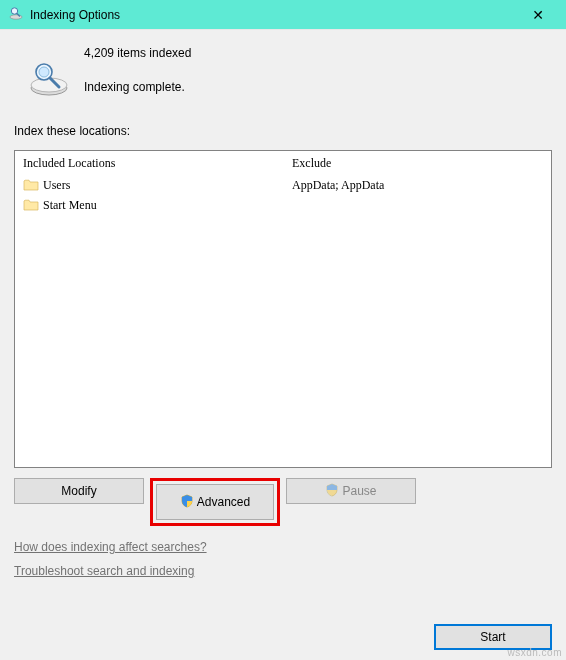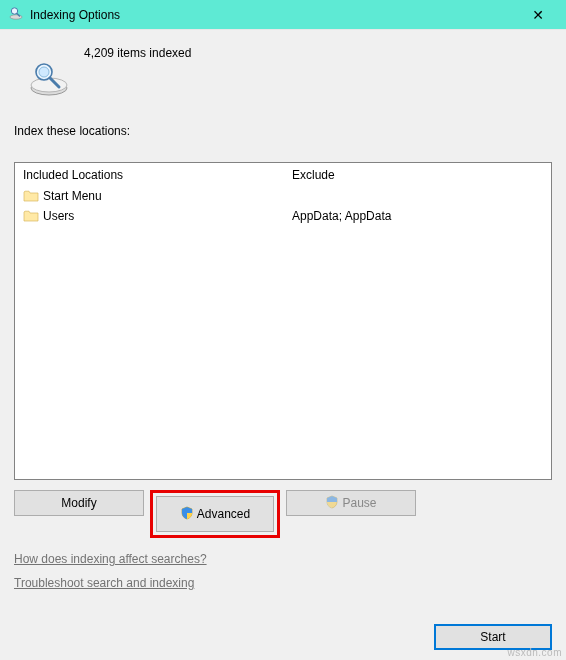--- a/index.html
+++ b/index.html
@@ -31,27 +31,28 @@
     .content {
       padding: 14px 14px 0 14px;
       background: #f0f0f0;
       height: calc(660px - 30px);
       position: relative;
     }
     .info-row { display: flex; align-items: flex-start; margin-bottom: 26px; }
     .info-icon { width: 70px; display:flex; align-items:center; justify-content:center; padding-top:14px; }
     .info-text { padding-top: 2px; }
     .info-text .count { margin-bottom: 20px; }
-    .section-label { margin-bottom: 24px; }
+    .section-label { margin-bottom: 12px; }
     .locations-box {
       border: 1px solid #828282;
       background: #fff;
       height: 318px;
       display: flex;
       flex-direction: column;
+      font-family: Liberation Serif, serif;
     }
     .headers { display: flex; padding: 1px 0 0 0; }
     .col-left { width: 269px; padding: 4px 8px; font-size: 12px; }
     .col-right { flex: 1; padding: 4px 8px; font-size: 12px; }
     .rows { flex: 1; }
     .row { display: flex; align-items: center; height: 20px; }
     .row .col-left { display: flex; align-items: center; gap: 4px; padding-top:0; padding-bottom:0; }
     .folder-icon { width: 16px; height: 14px; display:inline-block; }
     .buttons-row {
       display: flex; gap: 6px; margin-top: 10px;
@@ -118,52 +119,53 @@
         <svg width="44" height="40" viewBox="0 0 44 40">
           <ellipse cx="22" cy="30" rx="18" ry="7" fill="#dcdcdc" stroke="#999" stroke-width="1"></ellipse>
           <ellipse cx="22" cy="27" rx="18" ry="7" fill="#f2f2f2" stroke="#b5b5b5" stroke-width="1"></ellipse>
           <circle cx="17" cy="14" r="8" fill="#eaf5ff" stroke="#4a7cab" stroke-width="1.6"></circle>
           <circle cx="17" cy="14" r="5" fill="#cfe9ff" stroke="#7aaed4" stroke-width="0.8"></circle>
           <line x1="23" y1="20" x2="32" y2="29" stroke="#4a7cab" stroke-width="3" stroke-linecap="round"></line>
         </svg>
       </div>
       <div class="info-text">
         <div class="count">4,209 items indexed</div>
+        <div>Indexing complete.</div>
       </div>
     </div>
 
     <div class="section-label">Index these locations:</div>
 
     <div class="locations-box">
       <div class="headers">
         <div class="col-left">Included Locations</div>
         <div class="col-right">Exclude</div>
       </div>
       <div class="rows">
+        <div class="row">
+          <div class="col-left">
+            <span class="folder-icon">
+              <svg width="16" height="14" viewBox="0 0 16 14">
+                <path d="M1 3 L1 12 L15 12 L15 4 L7 4 L6 2.2 L2 2.2 Z" fill="#ffe9a6" stroke="#d9b75f" stroke-width="0.7"></path>
+              </svg>
+            </span>
+            <span>Users</span>
+          </div>
+          <div class="col-right">AppData; AppData</div>
+        </div>
         <div class="row">
           <div class="col-left">
             <span class="folder-icon">
               <svg width="16" height="14" viewBox="0 0 16 14">
                 <path d="M1 3 L1 12 L15 12 L15 4 L7 4 L6 2.2 L2 2.2 Z" fill="#ffe9a6" stroke="#d9b75f" stroke-width="0.7"></path>
               </svg>
             </span>
             <span>Start Menu</span>
           </div>
           <div class="col-right"></div>
-        </div>
-        <div class="row">
-          <div class="col-left">
-            <span class="folder-icon">
-              <svg width="16" height="14" viewBox="0 0 16 14">
-                <path d="M1 3 L1 12 L15 12 L15 4 L7 4 L6 2.2 L2 2.2 Z" fill="#ffe9a6" stroke="#d9b75f" stroke-width="0.7"></path>
-              </svg>
-            </span>
-            <span>Users</span>
-          </div>
-          <div class="col-right">AppData; AppData</div>
         </div>
       </div>
     </div>
 
     <div class="buttons-row">
       <button class="btn">
         <span>Modify</span>
       </button>
       <div class="advanced-wrap">
         <button class="btn">

